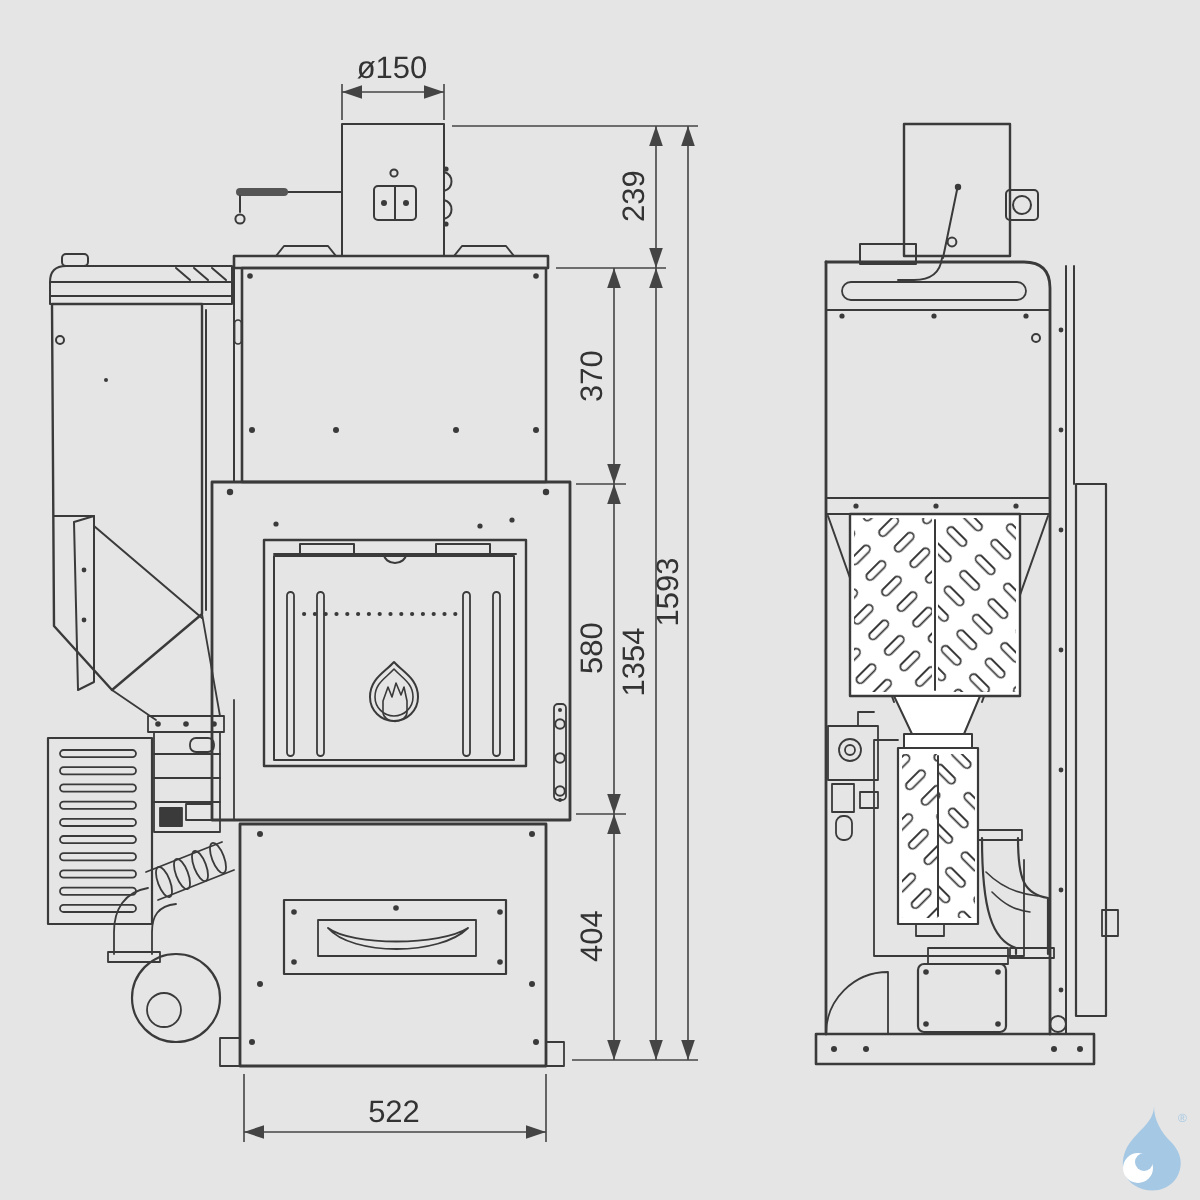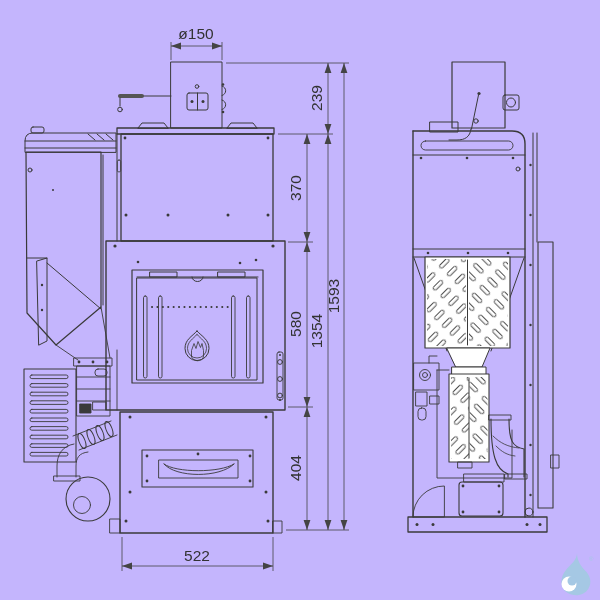--- a/index.html
+++ b/index.html
@@ -1,16 +1,16 @@
 <!DOCTYPE html>
 <html><head>
 <meta charset="utf-8">
 <style>
   html,body{margin:0;padding:0;background:#fff;}
-  .canvas{width:600px;height:600px;background:#c4b5fd;position:relative;overflow:hidden;}
+  .canvas{width:600px;height:600px;background:#e5e5e5;position:relative;overflow:hidden;}
   svg{display:block;}
   .dimtext{font-family:"Liberation Sans",sans-serif;font-size:15.5px;fill:#333;stroke:none;}
   .regmark{font-family:"Liberation Sans",sans-serif;font-size:6px;stroke:none;}
 </style>
 </head>
 <body>
 
 <div class="canvas">
 <svg width="600" height="600" viewBox="0 0 600 600" xmlns="http://www.w3.org/2000/svg">
   <defs>

